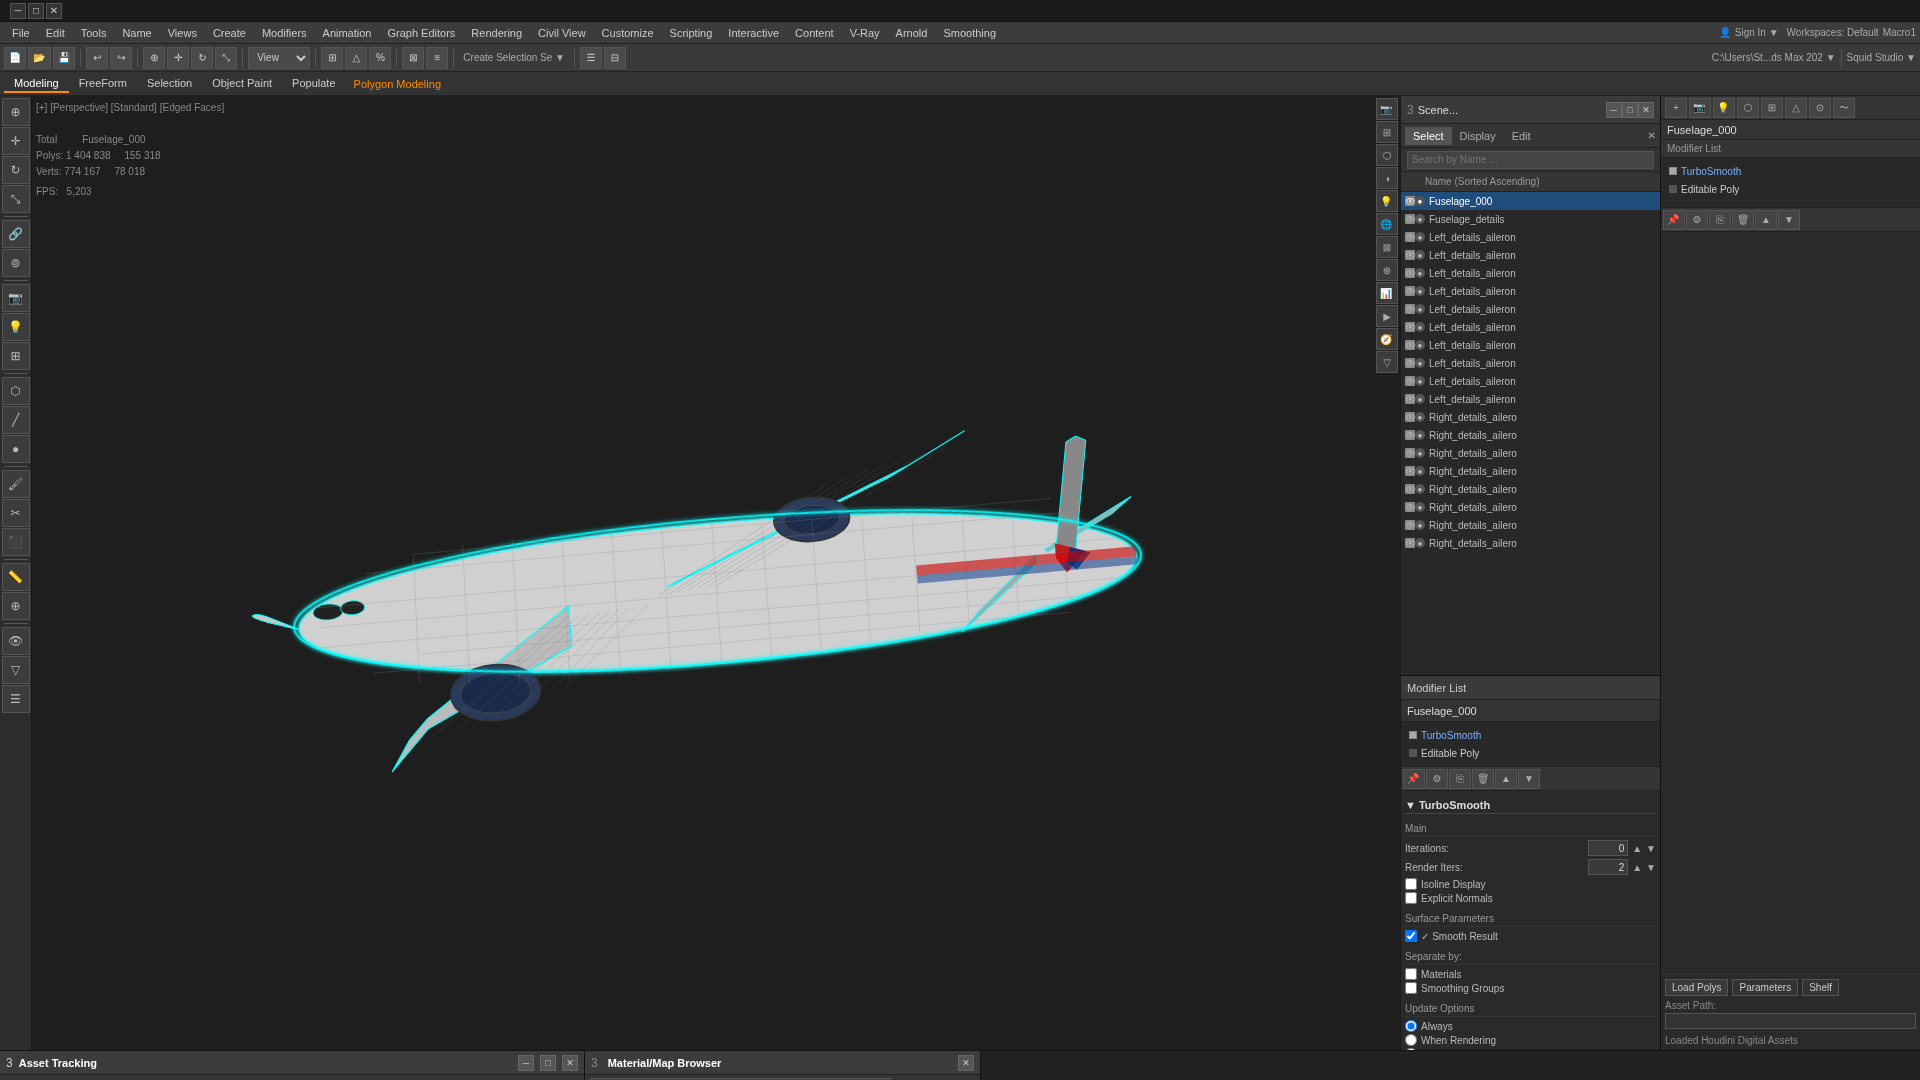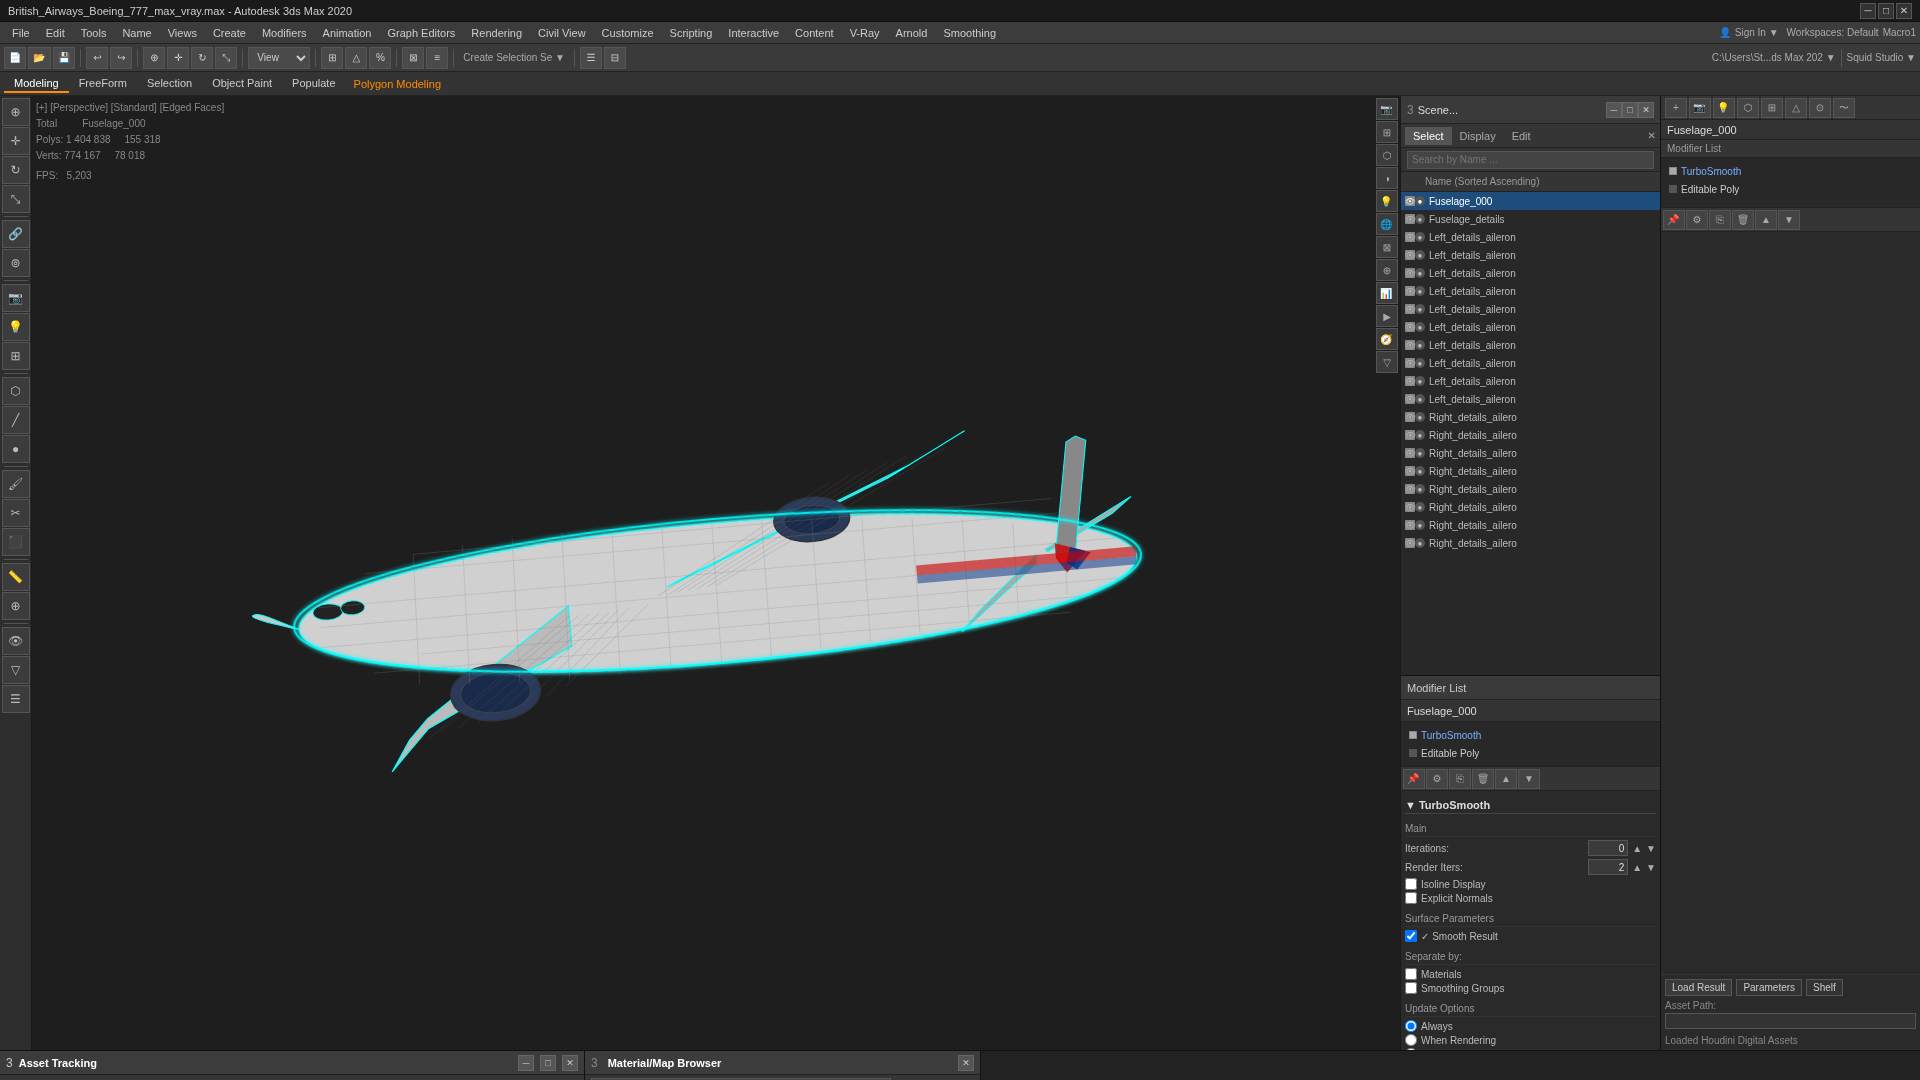--- a/index.html
+++ b/index.html
@@ -574,21 +574,20 @@
       align-items: center;
       justify-content: center;
       font-size: 10px;
       cursor: pointer;
     }
   </style>
 </head>
 <body>
 
 <div id="title-bar">
-  <span id="title-bar-text">British_Airways_Boeing_777_max_vray.max - Autodesk 3ds Max 2020</span>
   <span class="title-bar-btn">─</span>
   <span class="title-bar-btn">□</span>
   <span class="title-bar-btn">✕</span>
 </div>
 
 <div id="menu-bar">
   <span class="menu-item">File</span>
   <span class="menu-item">Edit</span>
   <span class="menu-item">Tools</span>
   <span class="menu-item">Name</span>
@@ -683,21 +682,21 @@
     <div class="ltp-sep"></div>
     <div class="ltp-btn">👁</div>
     <div class="ltp-btn">▽</div>
     <div class="ltp-btn">☰</div>
   </div>
 
   <div id="viewport">
 
     <div id="viewport-info">
       <div>[+] [Perspective] [Standard] [Edged Faces]</div>
-      <div style="margin-top:0;">
+      <div style="margin-top:16px;">
         <span>Total&nbsp;&nbsp;&nbsp;&nbsp;&nbsp;&nbsp;&nbsp;&nbsp;</span>
         <span>Fuselage_000</span>
       </div>
       <div>
         <span>Polys: </span>
         <span>1 404 838</span>
         <span>&nbsp;&nbsp;&nbsp;</span>
         <span>155 318</span>
       </div>
       <div>
@@ -1066,21 +1065,21 @@
       <span class="mod-tb-btn">⎘</span>
       <span class="mod-tb-btn">🗑</span>
       <span class="mod-tb-btn">▲</span>
       <span class="mod-tb-btn">▼</span>
     </div>
     <div id="frp-params">
       
     </div>
     <div id="frp-bottom">
       <div style="display:flex;gap:4px;margin-bottom:4px;">
-        <span style="padding:2px 6px;background:#3a3a3a;border:1px solid #555;font-size:10px;cursor:pointer;">Load Result</span>
+        <span style="padding:2px 6px;background:#3a3a3a;border:1px solid #555;font-size:10px;cursor:pointer;">Load Polys</span>
         <span style="padding:2px 6px;background:#333;border:1px solid #555;font-size:10px;cursor:pointer;">Parameters</span>
         <span style="padding:2px 6px;background:#333;border:1px solid #555;font-size:10px;cursor:pointer;">Shelf</span>
       </div>
       <div class="frp-bottom-label">Asset Path:</div>
       <div class="frp-path-bar">
         <span></span>
       </div>
       <div class="frp-houdini-label">Loaded Houdini Digital Assets</div>
     </div>
   </div>

